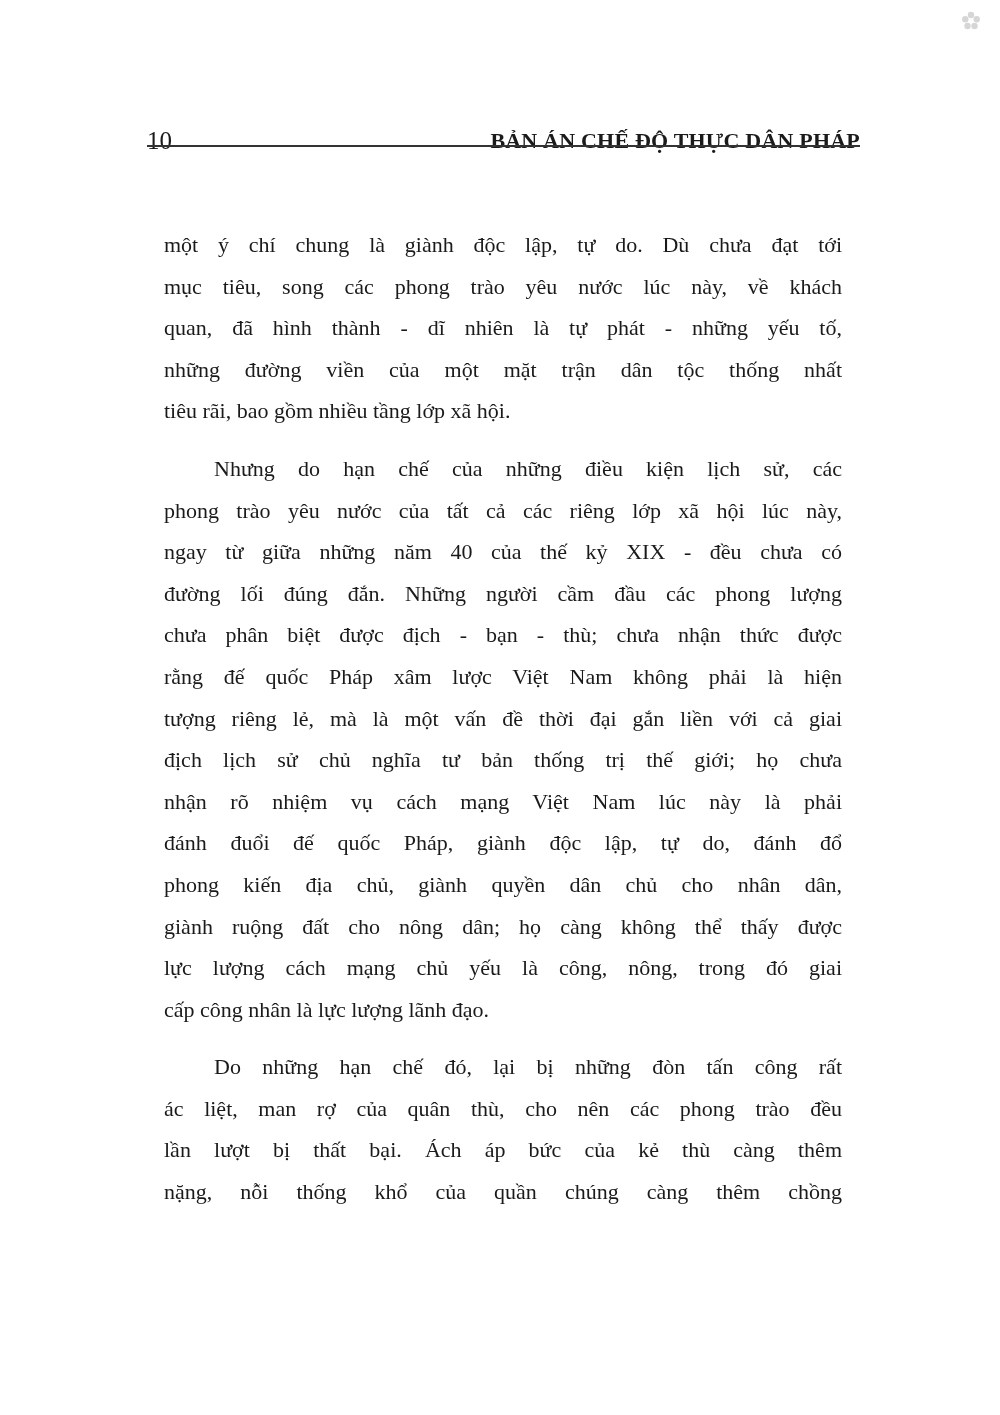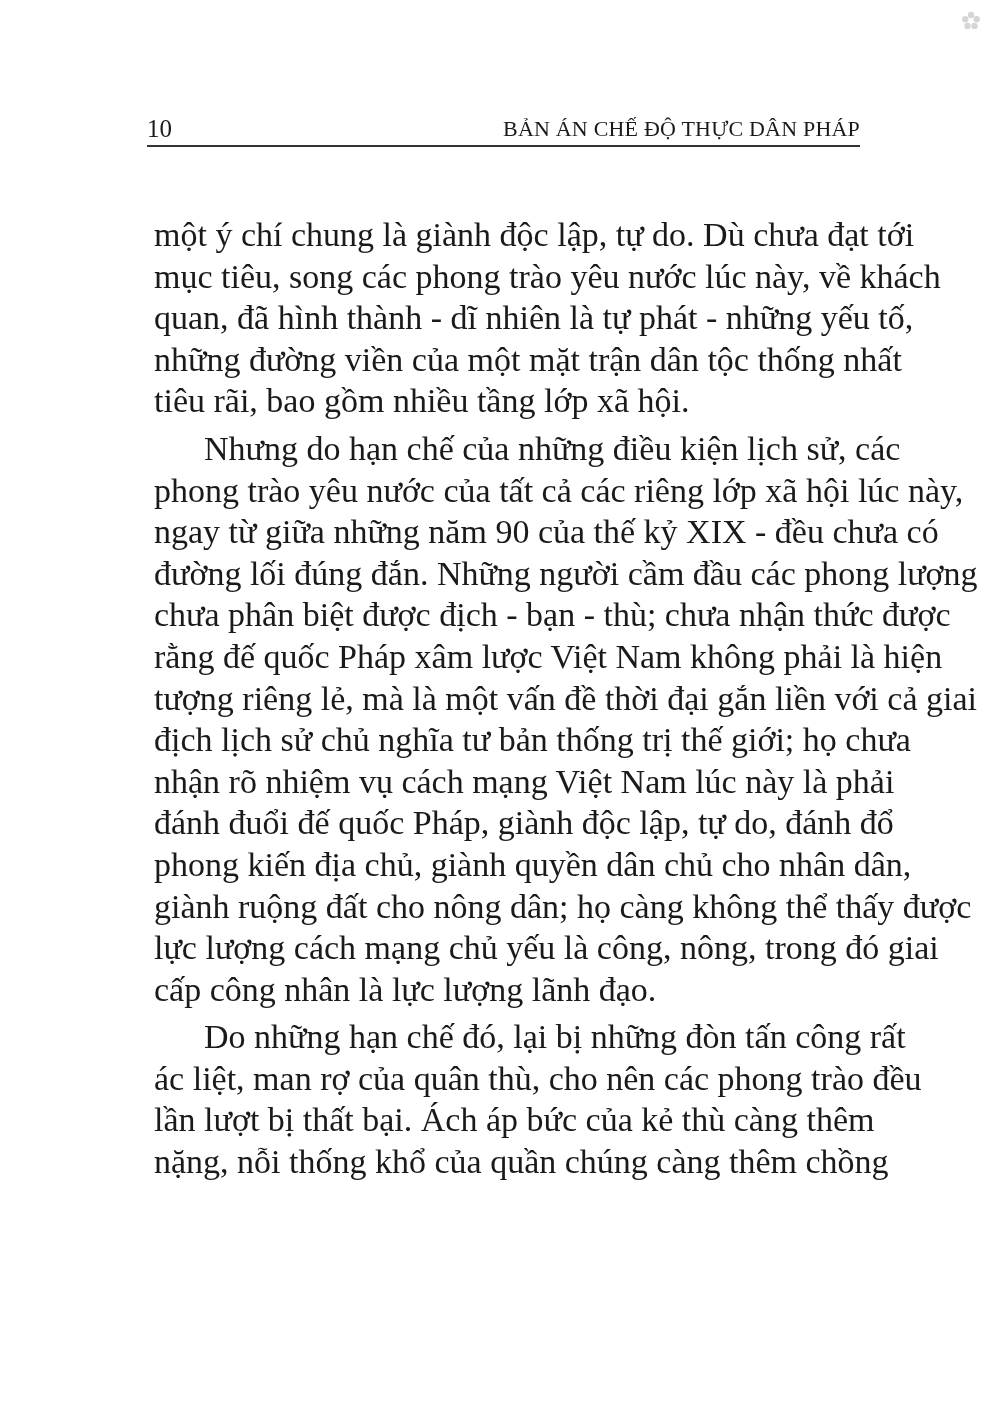--- a/index.html
+++ b/index.html
@@ -1,25 +1,25 @@
 <!DOCTYPE html>
 <html><head>
 <meta charset="utf-8">
 <style>
   html, body { margin: 0; padding: 0; background: #ffffff; }
   body { width: 1000px; height: 1415px; position: relative; overflow: hidden;
          font-family: "Liberation Serif", "DejaVu Serif", serif; color: #1a1a1a; }
   .corner-mark { position: absolute; left: 960px; top: 10px; width: 22px; height: 22px; }
-  .header { position: absolute; left: 147px; top: 108px; width: 713px; height: 36px;
+  .header { position: absolute; left: 147px; top: 120px; width: 713px; height: 36px;
             display: flex; justify-content: space-between; align-items: flex-end; }
   .page-number { font-size: 25px; line-height: 30px; }
-  .running-title { font-size: 22px; line-height: 30px; letter-spacing: 0.2px; }
+  .running-title { font-size: 22px; line-height: 30px; letter-spacing: 0.2px; font-weight: bold; }
   .header-rule { position: absolute; left: 147px; top: 145px; width: 713px; height: 2px; background: #333; }
   .body-text { position: absolute; left: 148px; top: 208px; width: 710px; }
-  .para { margin: 6px; font-size: 34px; line-height: 41.6px; text-align: justify; text-align-last: left; }
+  .para { margin: 16px; font-size: 22px; line-height: 41.6px; text-align: justify; text-align-last: left; }
   .line { display: block; text-align: justify; text-align-last: justify; white-space: nowrap; }
   .line.last { text-align-last: left; }
 </style>
 </head>
 <body>
 
 <svg class="corner-mark" viewBox="0 0 22 22">
   <g fill="#d6d6d6">
     <circle cx="11" cy="5" r="3.2"></circle>
     <circle cx="16.7" cy="9.2" r="3.2"></circle>
@@ -40,21 +40,21 @@
   <p class="para">
     <span class="line">một ý chí chung là giành độc lập, tự do. Dù chưa đạt tới</span>
     <span class="line">mục tiêu, song các phong trào yêu nước lúc này, về khách</span>
     <span class="line">quan, đã hình thành - dĩ nhiên là tự phát - những yếu tố,</span>
     <span class="line">những đường viền của một mặt trận dân tộc thống nhất</span>
     <span class="line last">tiêu rãi, bao gồm nhiều tầng lớp xã hội.</span>
   </p>
   <p class="para">
     <span class="line" style="padding-left:50px">Nhưng do hạn chế của những điều kiện lịch sử, các</span>
     <span class="line">phong trào yêu nước của tất cả các riêng lớp xã hội lúc này,</span>
-    <span class="line">ngay từ giữa những năm 90 của thế kỷ XIX - đều chưa có</span>
+    <span class="line">ngay từ giữa những năm 40 của thế kỷ XIX - đều chưa có</span>
     <span class="line">đường lối đúng đắn. Những người cầm đầu các phong lượng</span>
     <span class="line">chưa phân biệt được địch - bạn - thù; chưa nhận thức được</span>
     <span class="line">rằng đế quốc Pháp xâm lược Việt Nam không phải là hiện</span>
     <span class="line">tượng riêng lẻ, mà là một vấn đề thời đại gắn liền với cả giai</span>
     <span class="line">địch lịch sử chủ nghĩa tư bản thống trị thế giới; họ chưa</span>
     <span class="line">nhận rõ nhiệm vụ cách mạng Việt Nam lúc này là phải</span>
     <span class="line">đánh đuổi đế quốc Pháp, giành độc lập, tự do, đánh đổ</span>
     <span class="line">phong kiến địa chủ, giành quyền dân chủ cho nhân dân,</span>
     <span class="line">giành ruộng đất cho nông dân; họ càng không thể thấy được</span>
     <span class="line">lực lượng cách mạng chủ yếu là công, nông, trong đó giai</span>

